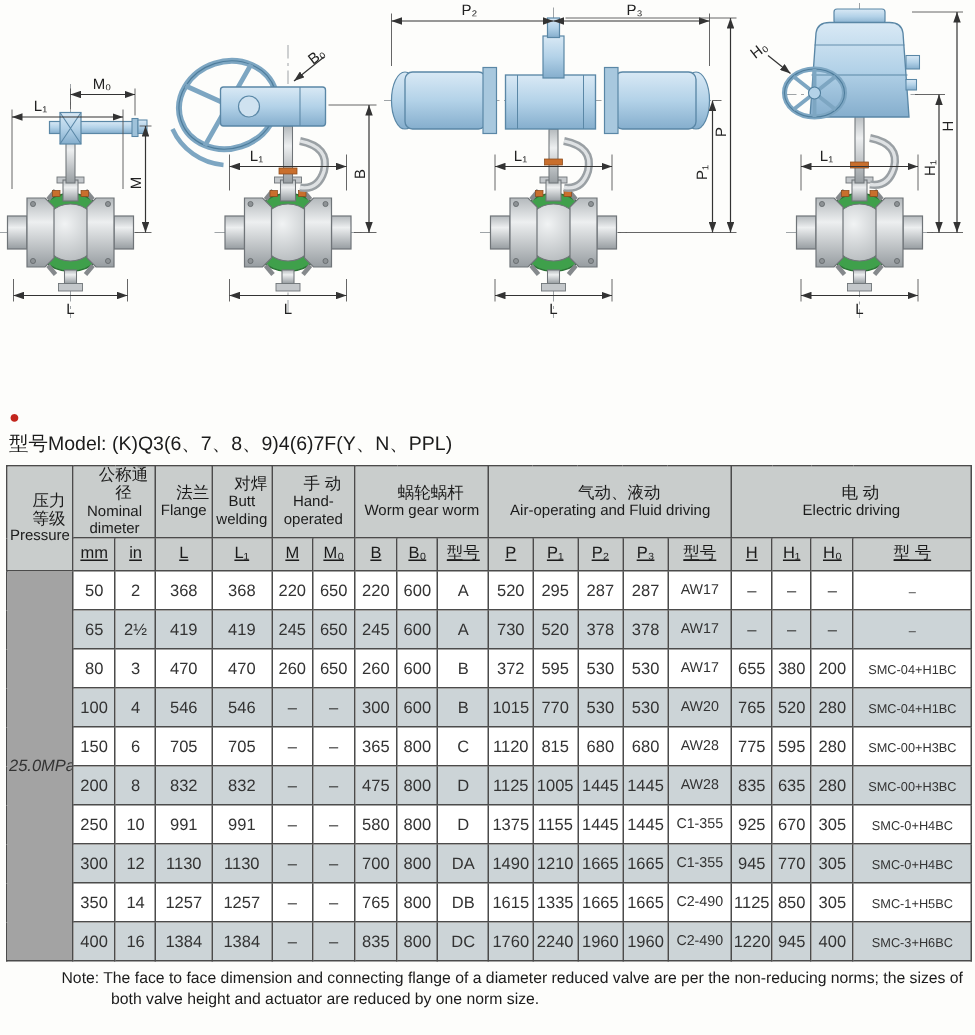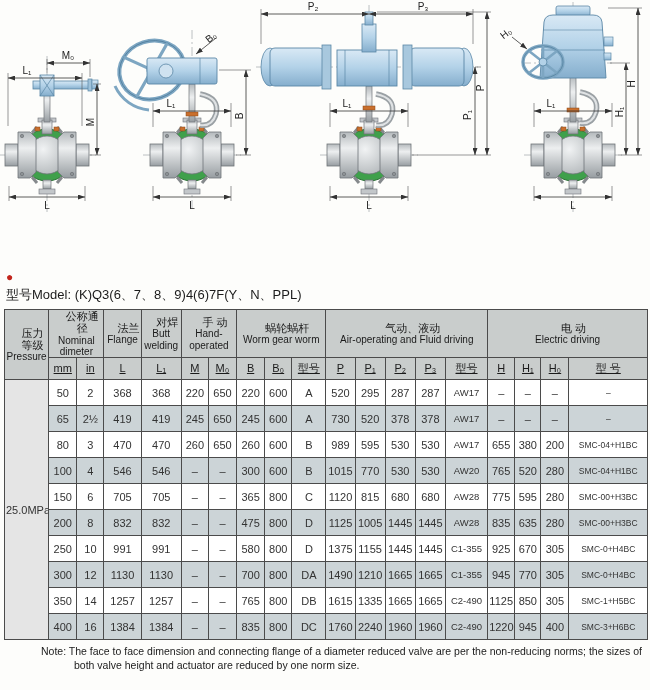--- a/index.html
+++ b/index.html
@@ -16,21 +16,21 @@
   table{border-collapse:collapse;table-layout:fixed;width:644px;margin-left:4px;
        font-size:11px;}
   th,td{border:1px solid #4b4b4b;text-align:center;padding:0 1px;overflow:hidden;}
   thead th{background:#c9cdcc;font-weight:normal;line-height:1.12;}
   tr.h1 th{height:42px;}
   tr.h2 th{height:21px;font-size:11px;text-decoration:underline;}
   .gzh{display:block;font-size:11px;padding-left:12px;}
   .gen{display:block;font-size:10px;}
   tbody td{height:25px;background:#fff;color:#333;}
   tr.alt td{background:#ccd4d7;}
-  td.pressure{background:#e5e5e5;font-size:11px;}
+  td.pressure{background:#a3a3a3;font-size:11px;font-style:italic;}
   td.model-a{font-size:9.5px;}
   td.model-e{font-size:8.5px;}
   .note{margin:5px 2px 0 4px;font-size:10.5px;line-height:1.32;}
   .note-en{padding-left:33px;text-indent:-33px;margin-left:37px;}
 </style>
 </head>
 <body>
 
 
 
@@ -350,21 +350,21 @@
       <tr>
         <td>80</td>
         <td>3</td>
         <td>470</td>
         <td>470</td>
         <td>260</td>
         <td>650</td>
         <td>260</td>
         <td>600</td>
         <td>B</td>
-        <td>989</td>
+        <td>372</td>
         <td>595</td>
         <td>530</td>
         <td>530</td>
         <td class="model-a">AW17</td>
         <td>655</td>
         <td>380</td>
         <td>200</td>
         <td class="model-e">SMC-04+H1BC</td>
       </tr>
       <tr class="alt">

